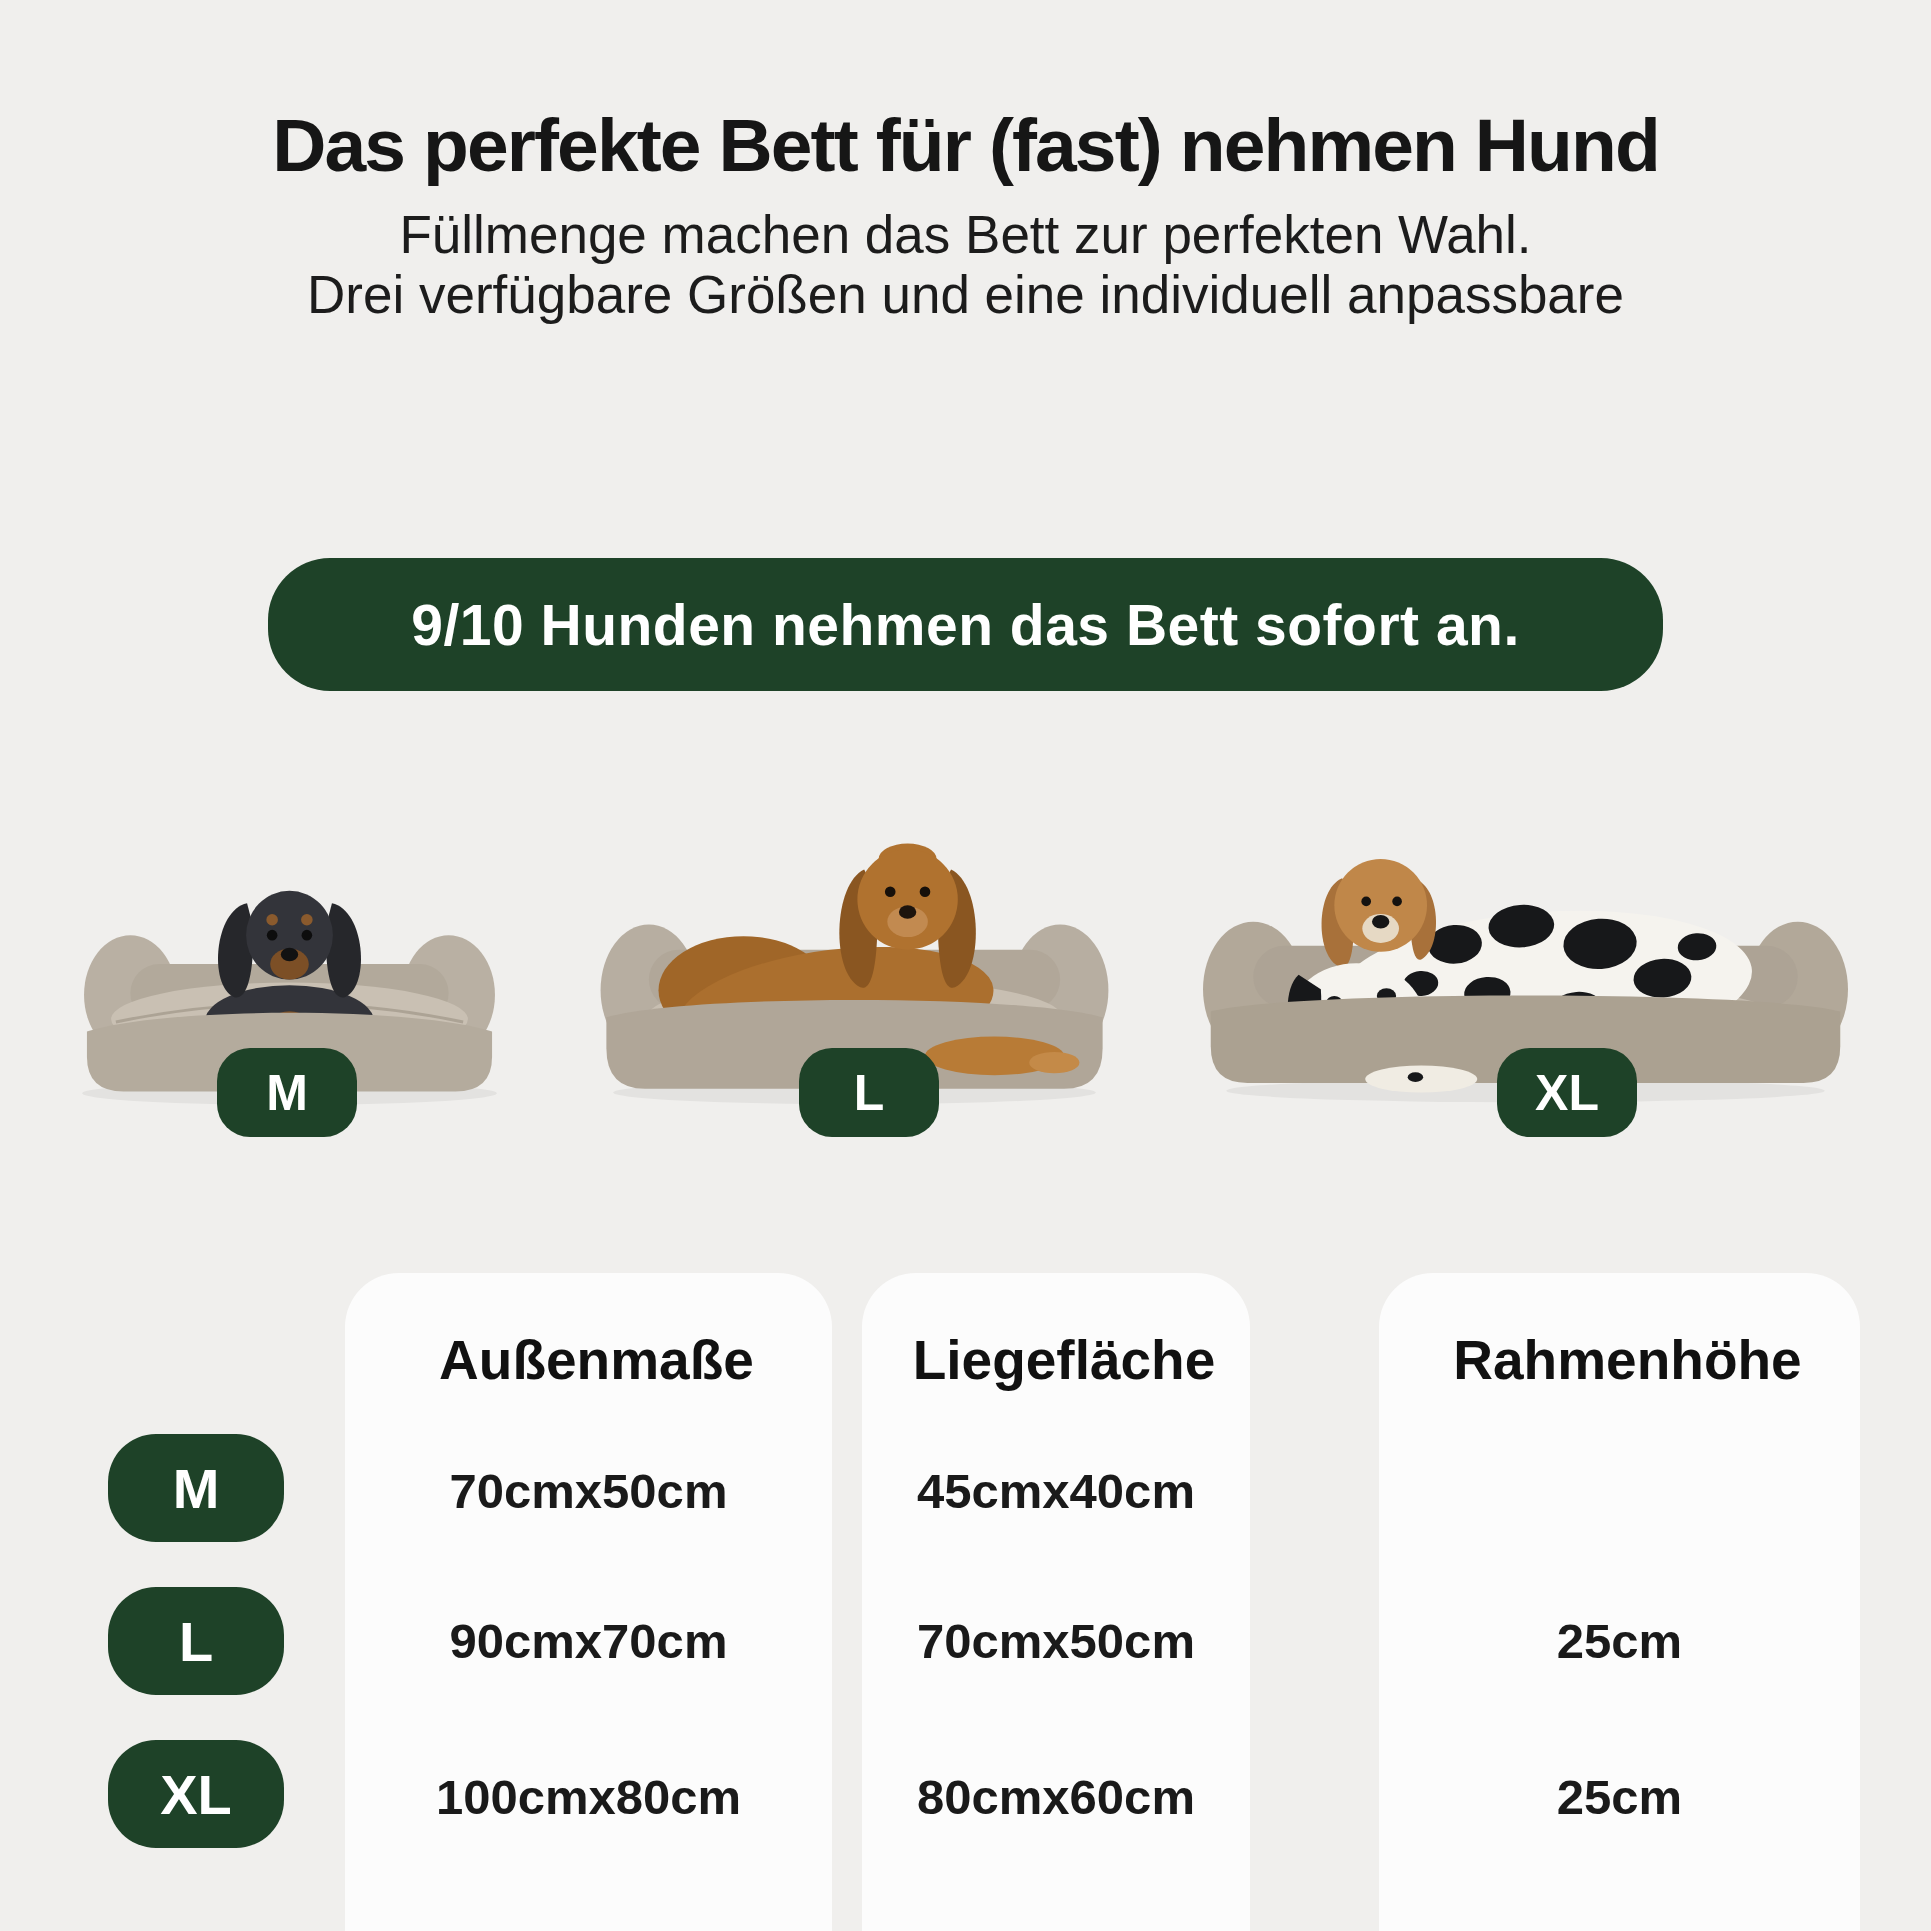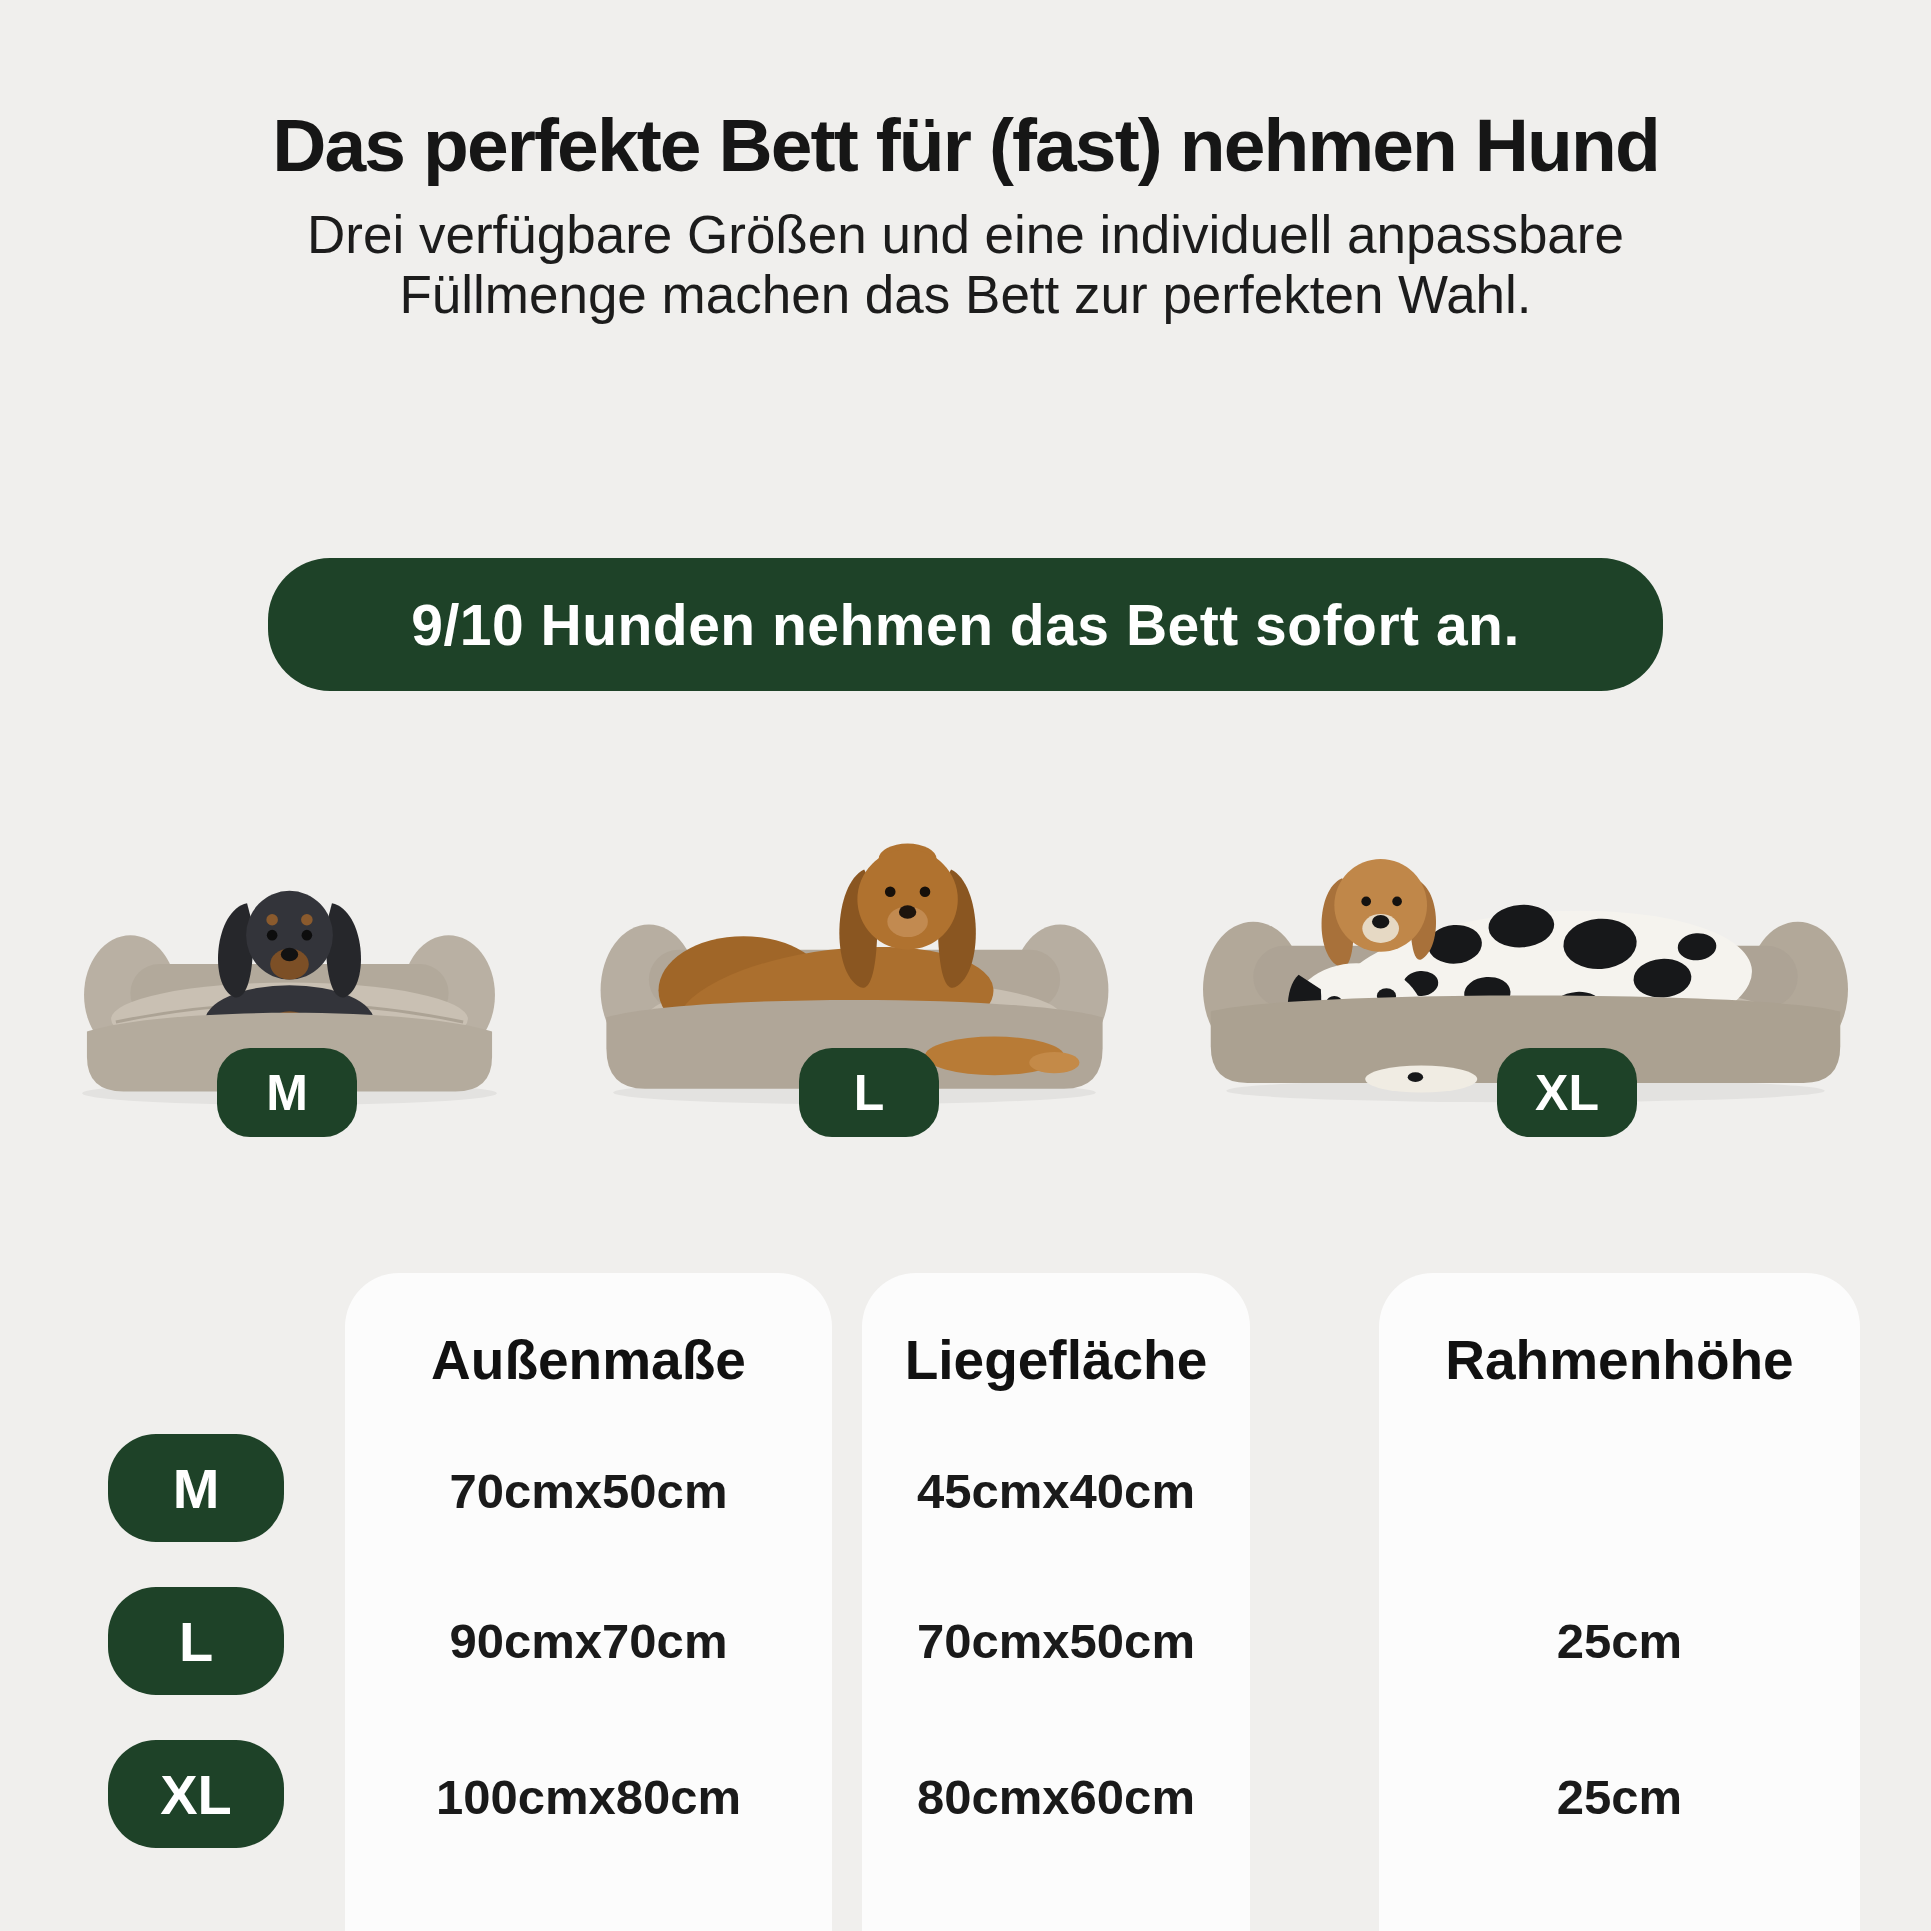--- a/index.html
+++ b/index.html
@@ -52,21 +52,21 @@
   #badge-xl{left:1497px;top:1048px;}
   
   .table-col{
     position:absolute;top:1273px;height:658px;
     background:var(--card);border-radius:54px 54px 0 0;
   }
   #col-aussenmasse{left:345px;width:487px;}
   #col-liegeflaeche{left:862px;width:388px;}
   #col-rahmenhoehe{left:1379px;width:481px;}
   .col-header{
-    position:absolute;top:55px;left:0;width:100%;text-align:center;
+    position:absolute;top:55px;left:8px;width:100%;text-align:center;
     font-size:55px;font-weight:700;color:#111;
   }
   .col-value{
     position:absolute;left:0;width:100%;text-align:center;
     font-size:49px;font-weight:700;color:#1a1a1a;
   }
   .row-1{top:190px;}
   .row-2{top:340px;}
   .row-3{top:496px;}
   
@@ -80,22 +80,22 @@
   #rowbadge-l{top:1587px;}
   #rowbadge-xl{top:1740px;}
 </style>
 </head>
 <body>
 
 <div class="poster">
 
   <h1 class="title">Das perfekte Bett für (fast) nehmen Hund</h1>
   <div class="subtitle">
+    <div>Füllmenge machen das Bett zur perfekten Wahl.</div>
     <div>Drei verfügbare Größen und eine individuell anpassbare</div>
-    <div>Füllmenge machen das Bett zur perfekten Wahl.</div>
   </div>
 
   <div class="banner">
     <span>9/10 Hunden nehmen das Bett sofort an.</span>
   </div>
 
   <div class="fig" id="fig-m">
     <svg viewBox="0 0 480 270" aria-hidden="true">
       <ellipse cx="240" cy="252" rx="215" ry="12" fill="rgba(0,0,0,0.05)"></ellipse>
       <ellipse cx="75" cy="150" rx="48" ry="62" fill="#b9b0a3"></ellipse>

